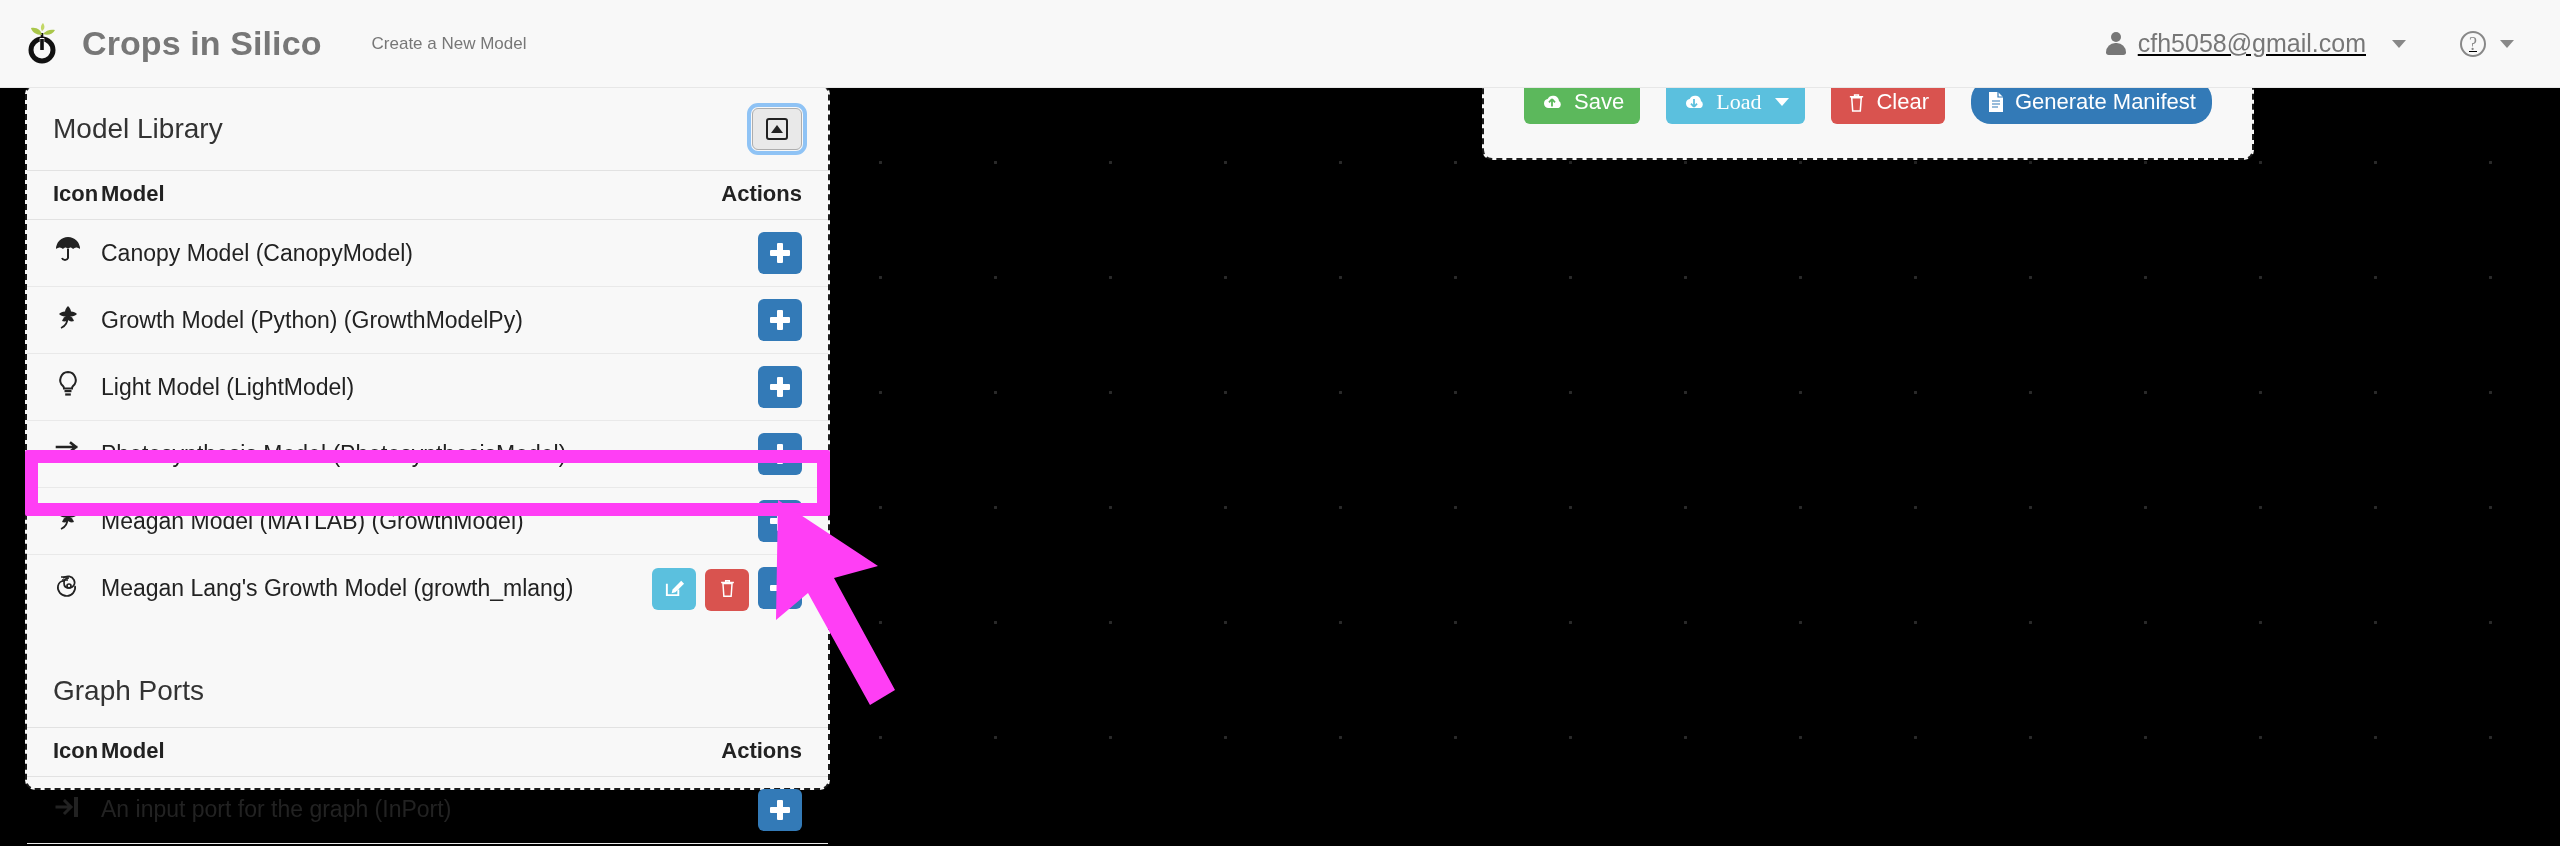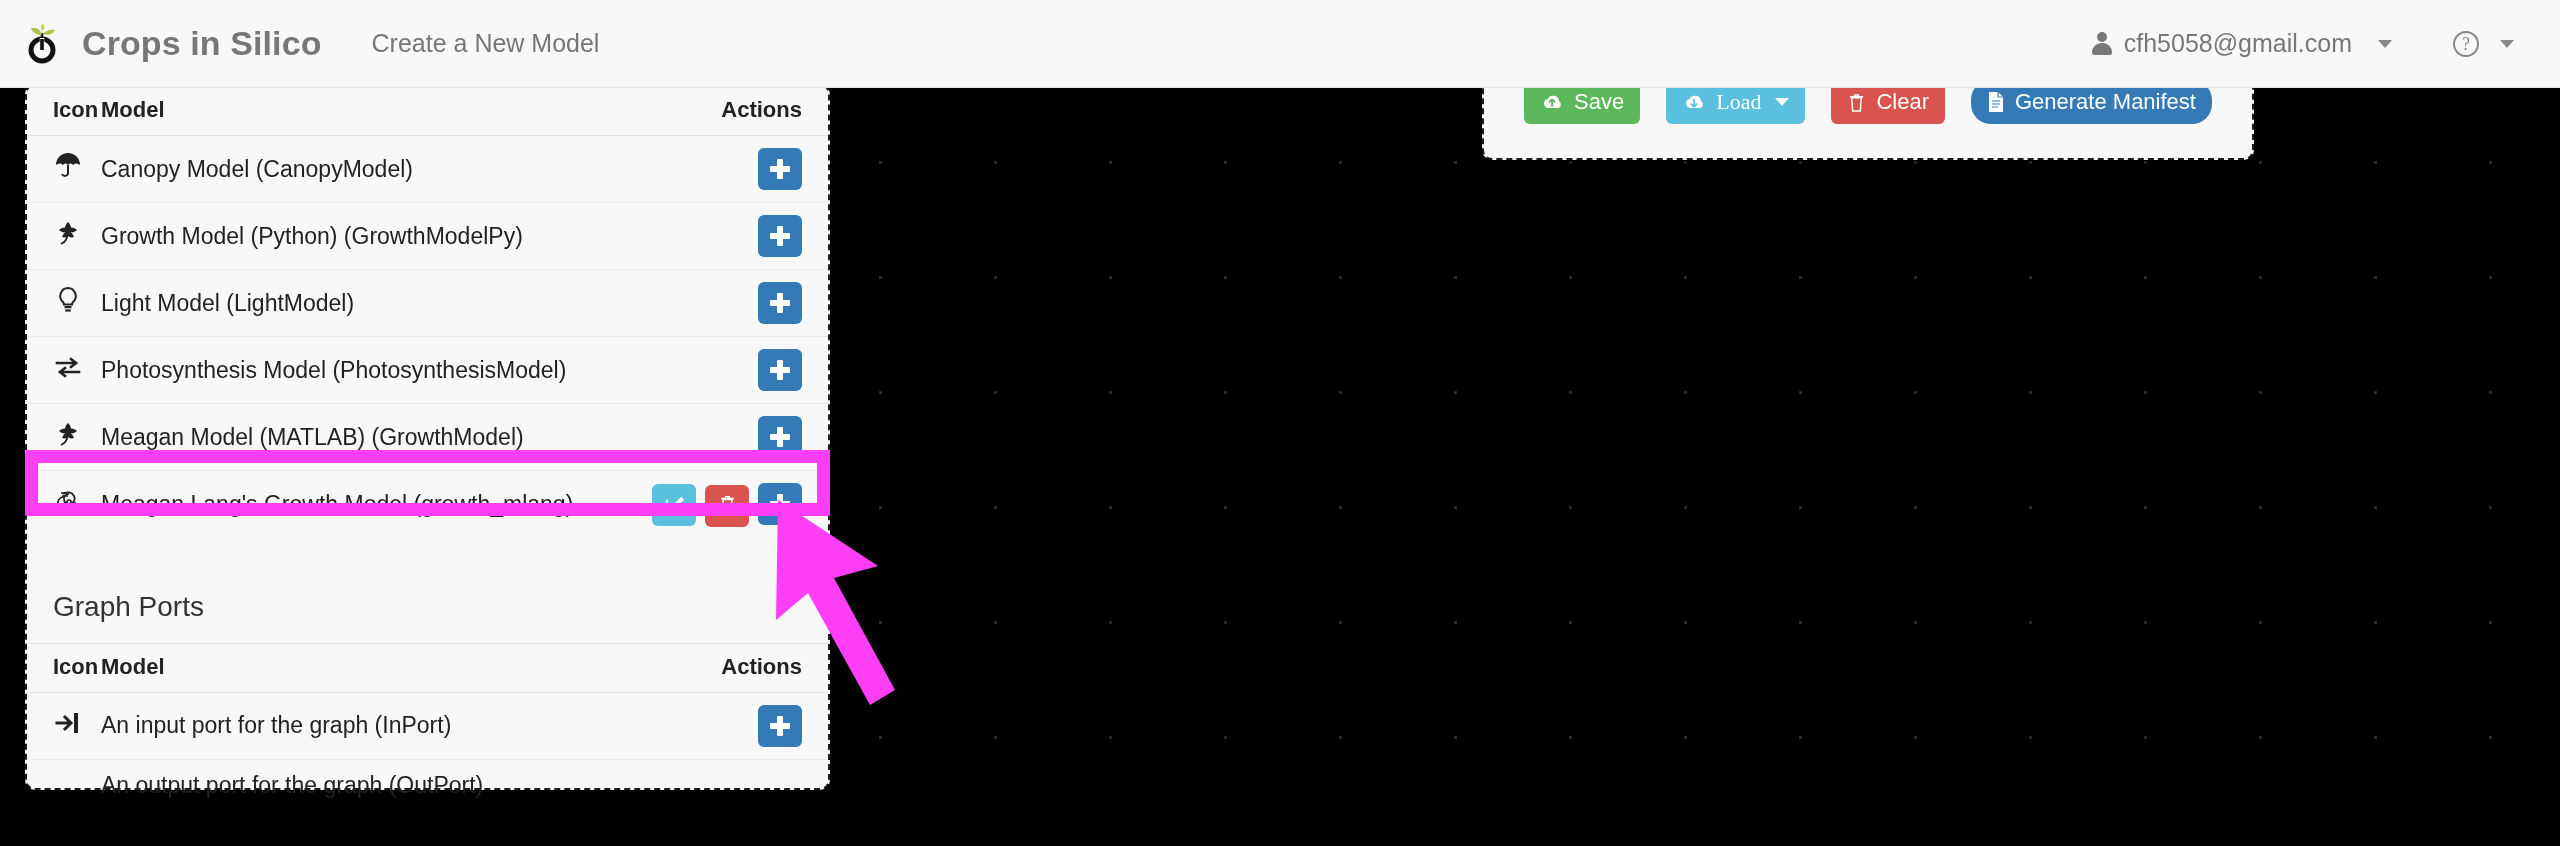--- a/index.html
+++ b/index.html
@@ -20,26 +20,26 @@
     display: flex; align-items: center;
     z-index: 40;
   }
   .brand-wrap { display: flex; align-items: center; padding-left: 22px; }
   .logo-icon { width: 40px; height: 44px; position: relative; flex: none; }
   .brand-title {
     font-size: 34px; font-weight: bold; color: #777;
     margin-left: 20px; letter-spacing: .1px;
   }
   .nav-link {
-    font-size: 25px; color: #777; margin-left: 48px;
+    font-size: 17px; color: #777; margin-left: 48px;
     text-decoration: none; padding: 8px 2px;
   }
   .nav-right {
     margin-left: auto; display: flex; align-items: center;
-    padding-right: 46px; gap: 7px;
+    padding-right: 46px; gap: 0px; text-decoration: underline;
   }
   .nav-user { display: flex; align-items: center; gap: 12px; font-size: 25px; color: #777; }
   .user-icon { width: 20px; height: 24px; position: relative; display:inline-block; }
   .user-icon::before {
     content:""; position:absolute; left:5px; top:0; width:10px; height:10px;
     border-radius:50%; background:#777;
   }
   .user-icon::after {
     content:""; position:absolute; left:0px; top:11px; width:20px; height:12px;
     border-radius: 10px 10px 3px 3px; background:#777;
@@ -218,20 +218,28 @@
       <span>cfh5058@gmail.com</span>
       <span class="caret"></span>
     </div>
     <div class="help-icon">?</div>
     <span class="caret"></span>
   </div>
 </div>
 
 <div class="panel" id="library-panel">
 
+  <div class="panel-title">
+    <span>Model Library</span>
+    <div class="collapse-btn">
+      <span class="collapse-glyph">
+          <i></i>
+        </span>
+    </div>
+  </div>
 
   <table class="lib">
     <thead>
       <tr>
         <th class="col-icon">Icon</th>
         <th class="col-model">Model</th>
         <th class="col-actions">Actions</th>
       </tr>
     </thead>
     <tbody id="library-rows">

